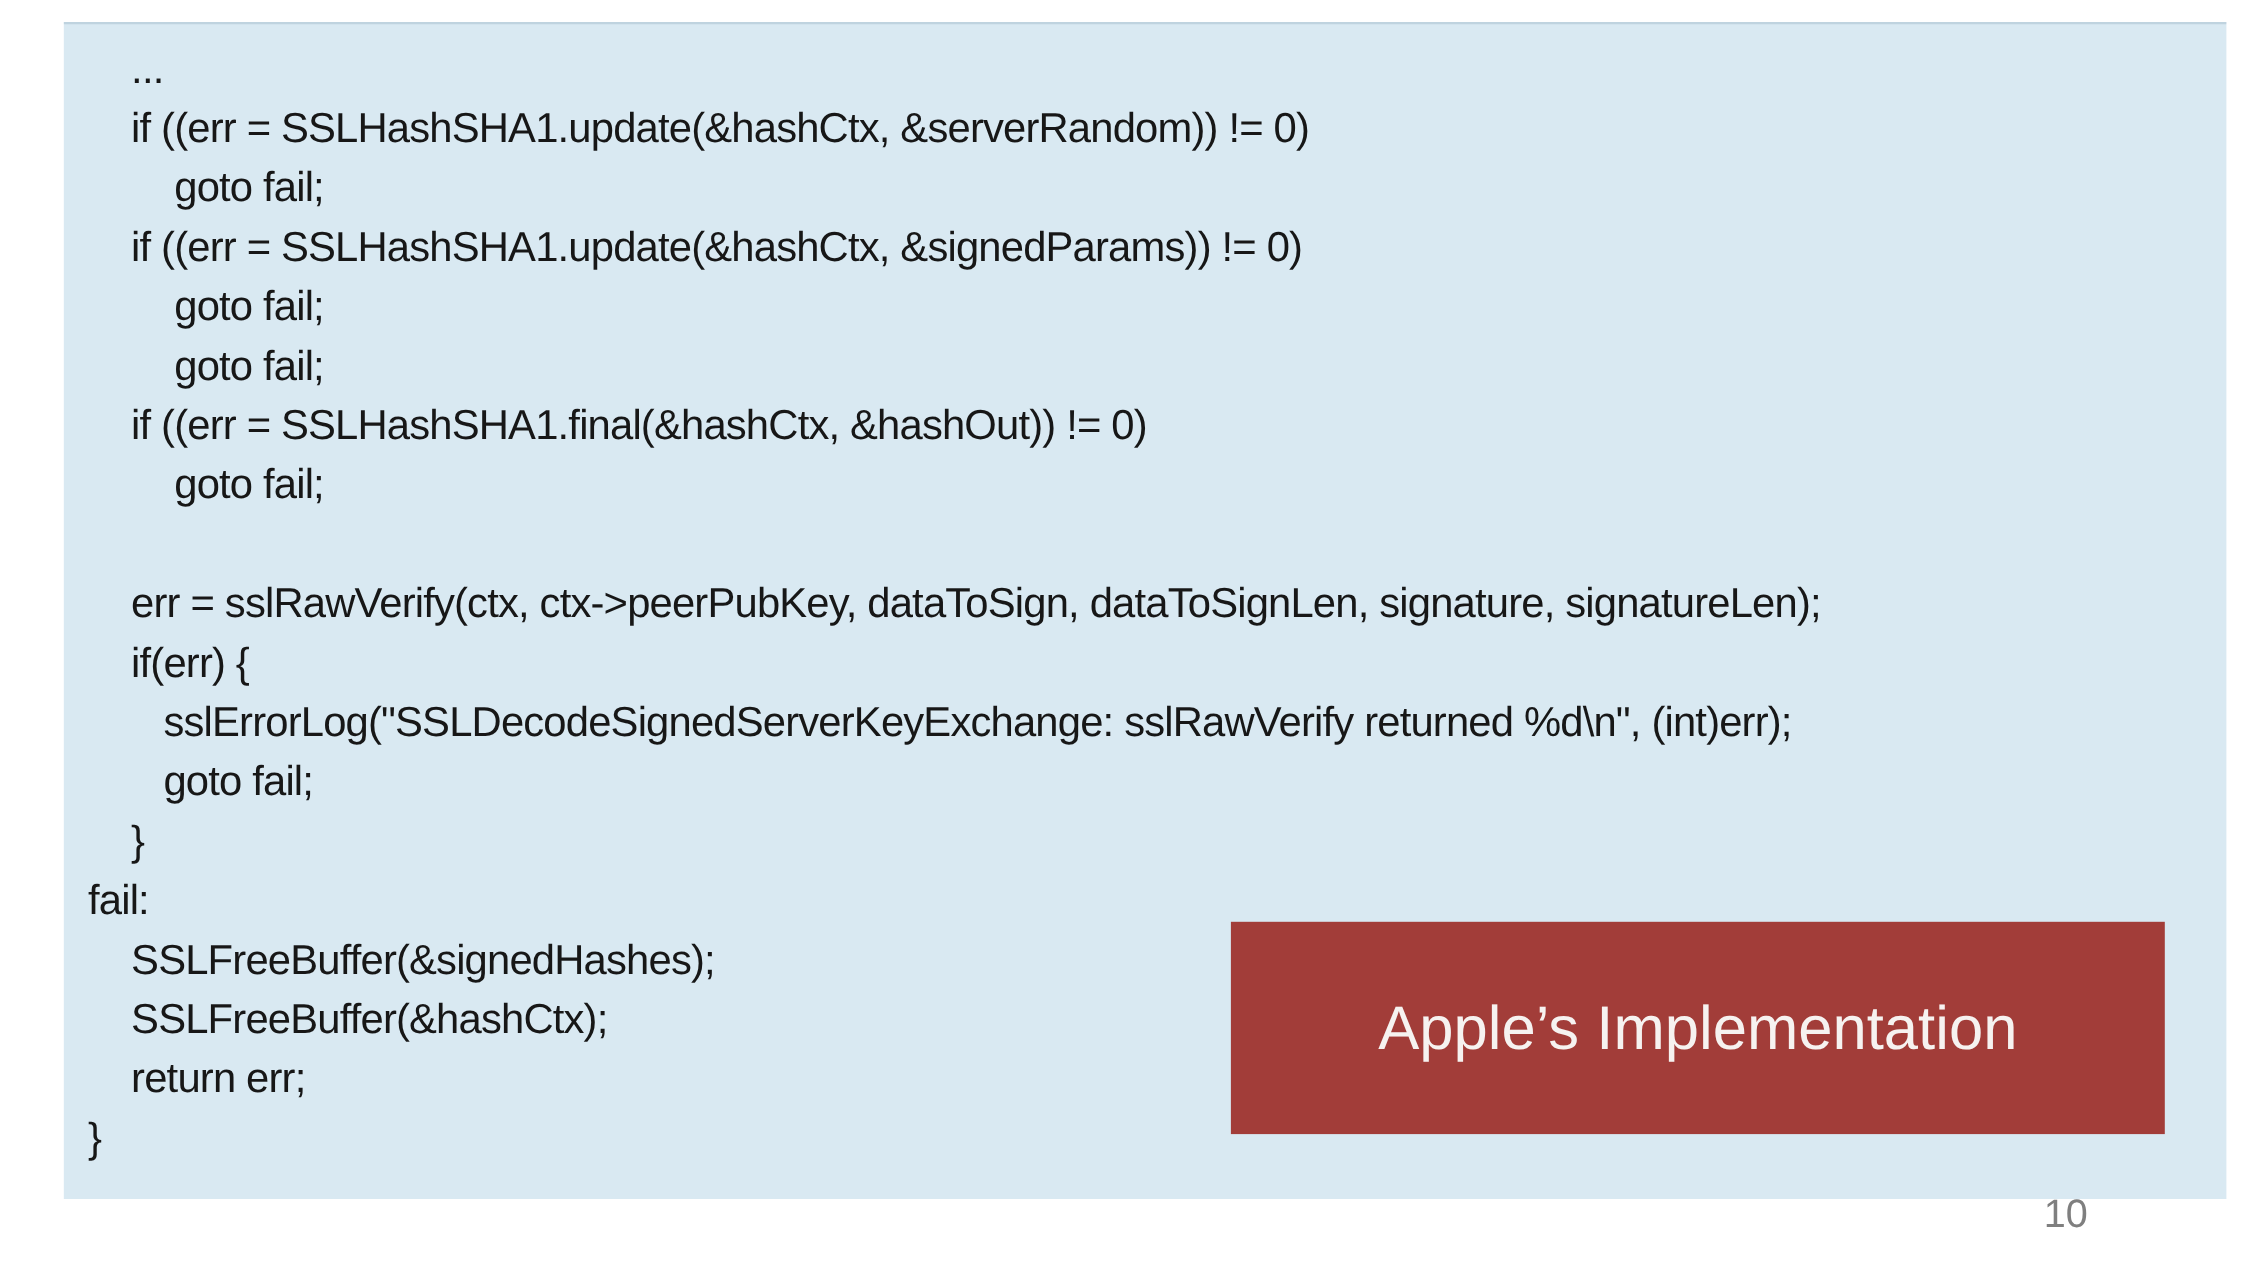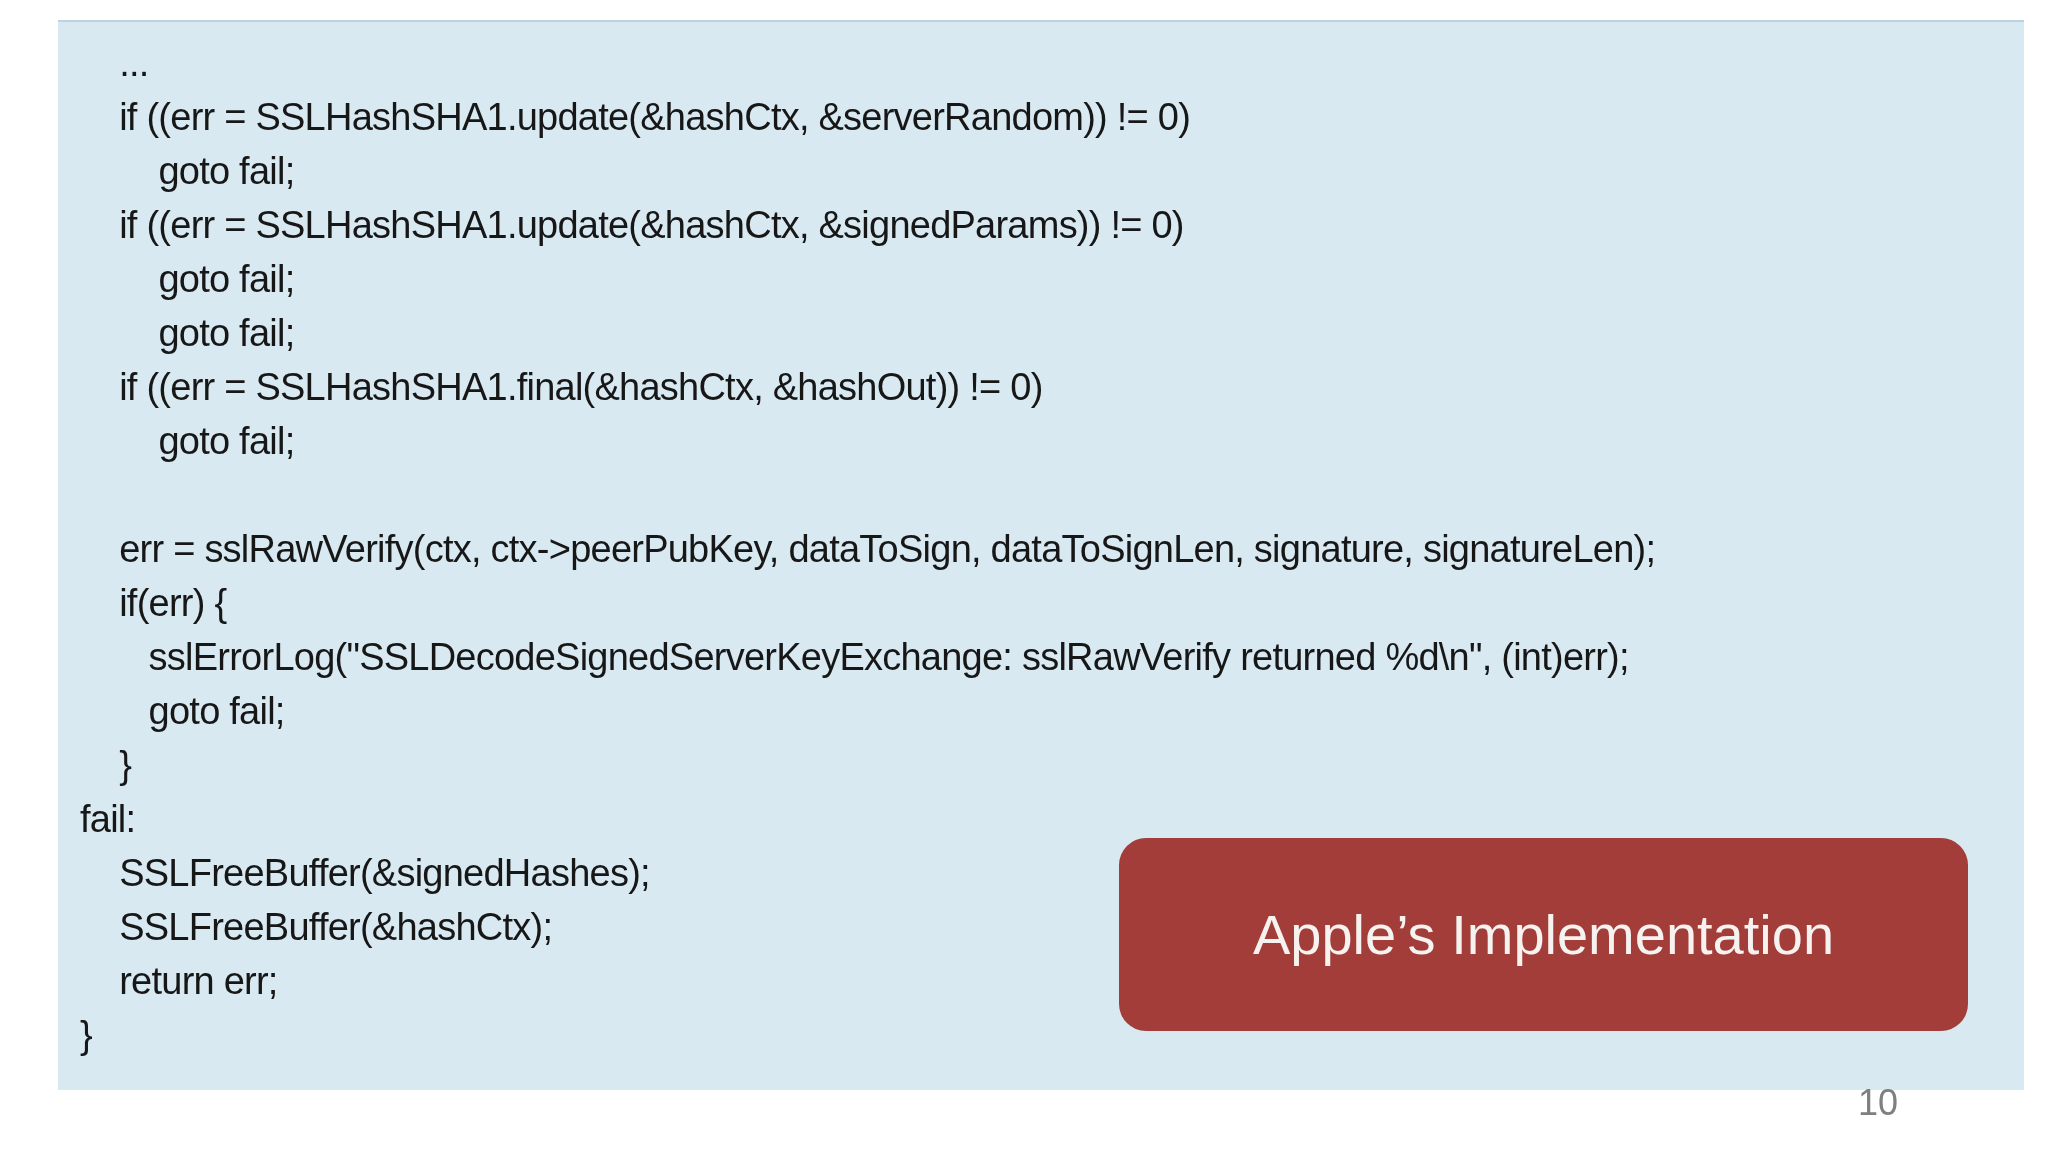--- a/index.html
+++ b/index.html
@@ -47,21 +47,20 @@
     height: 193px;
     background: var(--callout-color, #a23d39);
     color: var(--callout-text-color, #f6f2f0);
     display: flex;
     flex-direction: column;
     justify-content: center;
     align-items: center;
     text-align: center;
     font-size: 56px;
     line-height: 79px;
-    border-radius: 27px;
   }
   .page-number {
     position: absolute;
     left: 1858px;
     top: 1082px;
     width: 90px;
     font-size: 36px;
     color: var(--pagenum-color, #7f7f7f);
   }
 </style>

